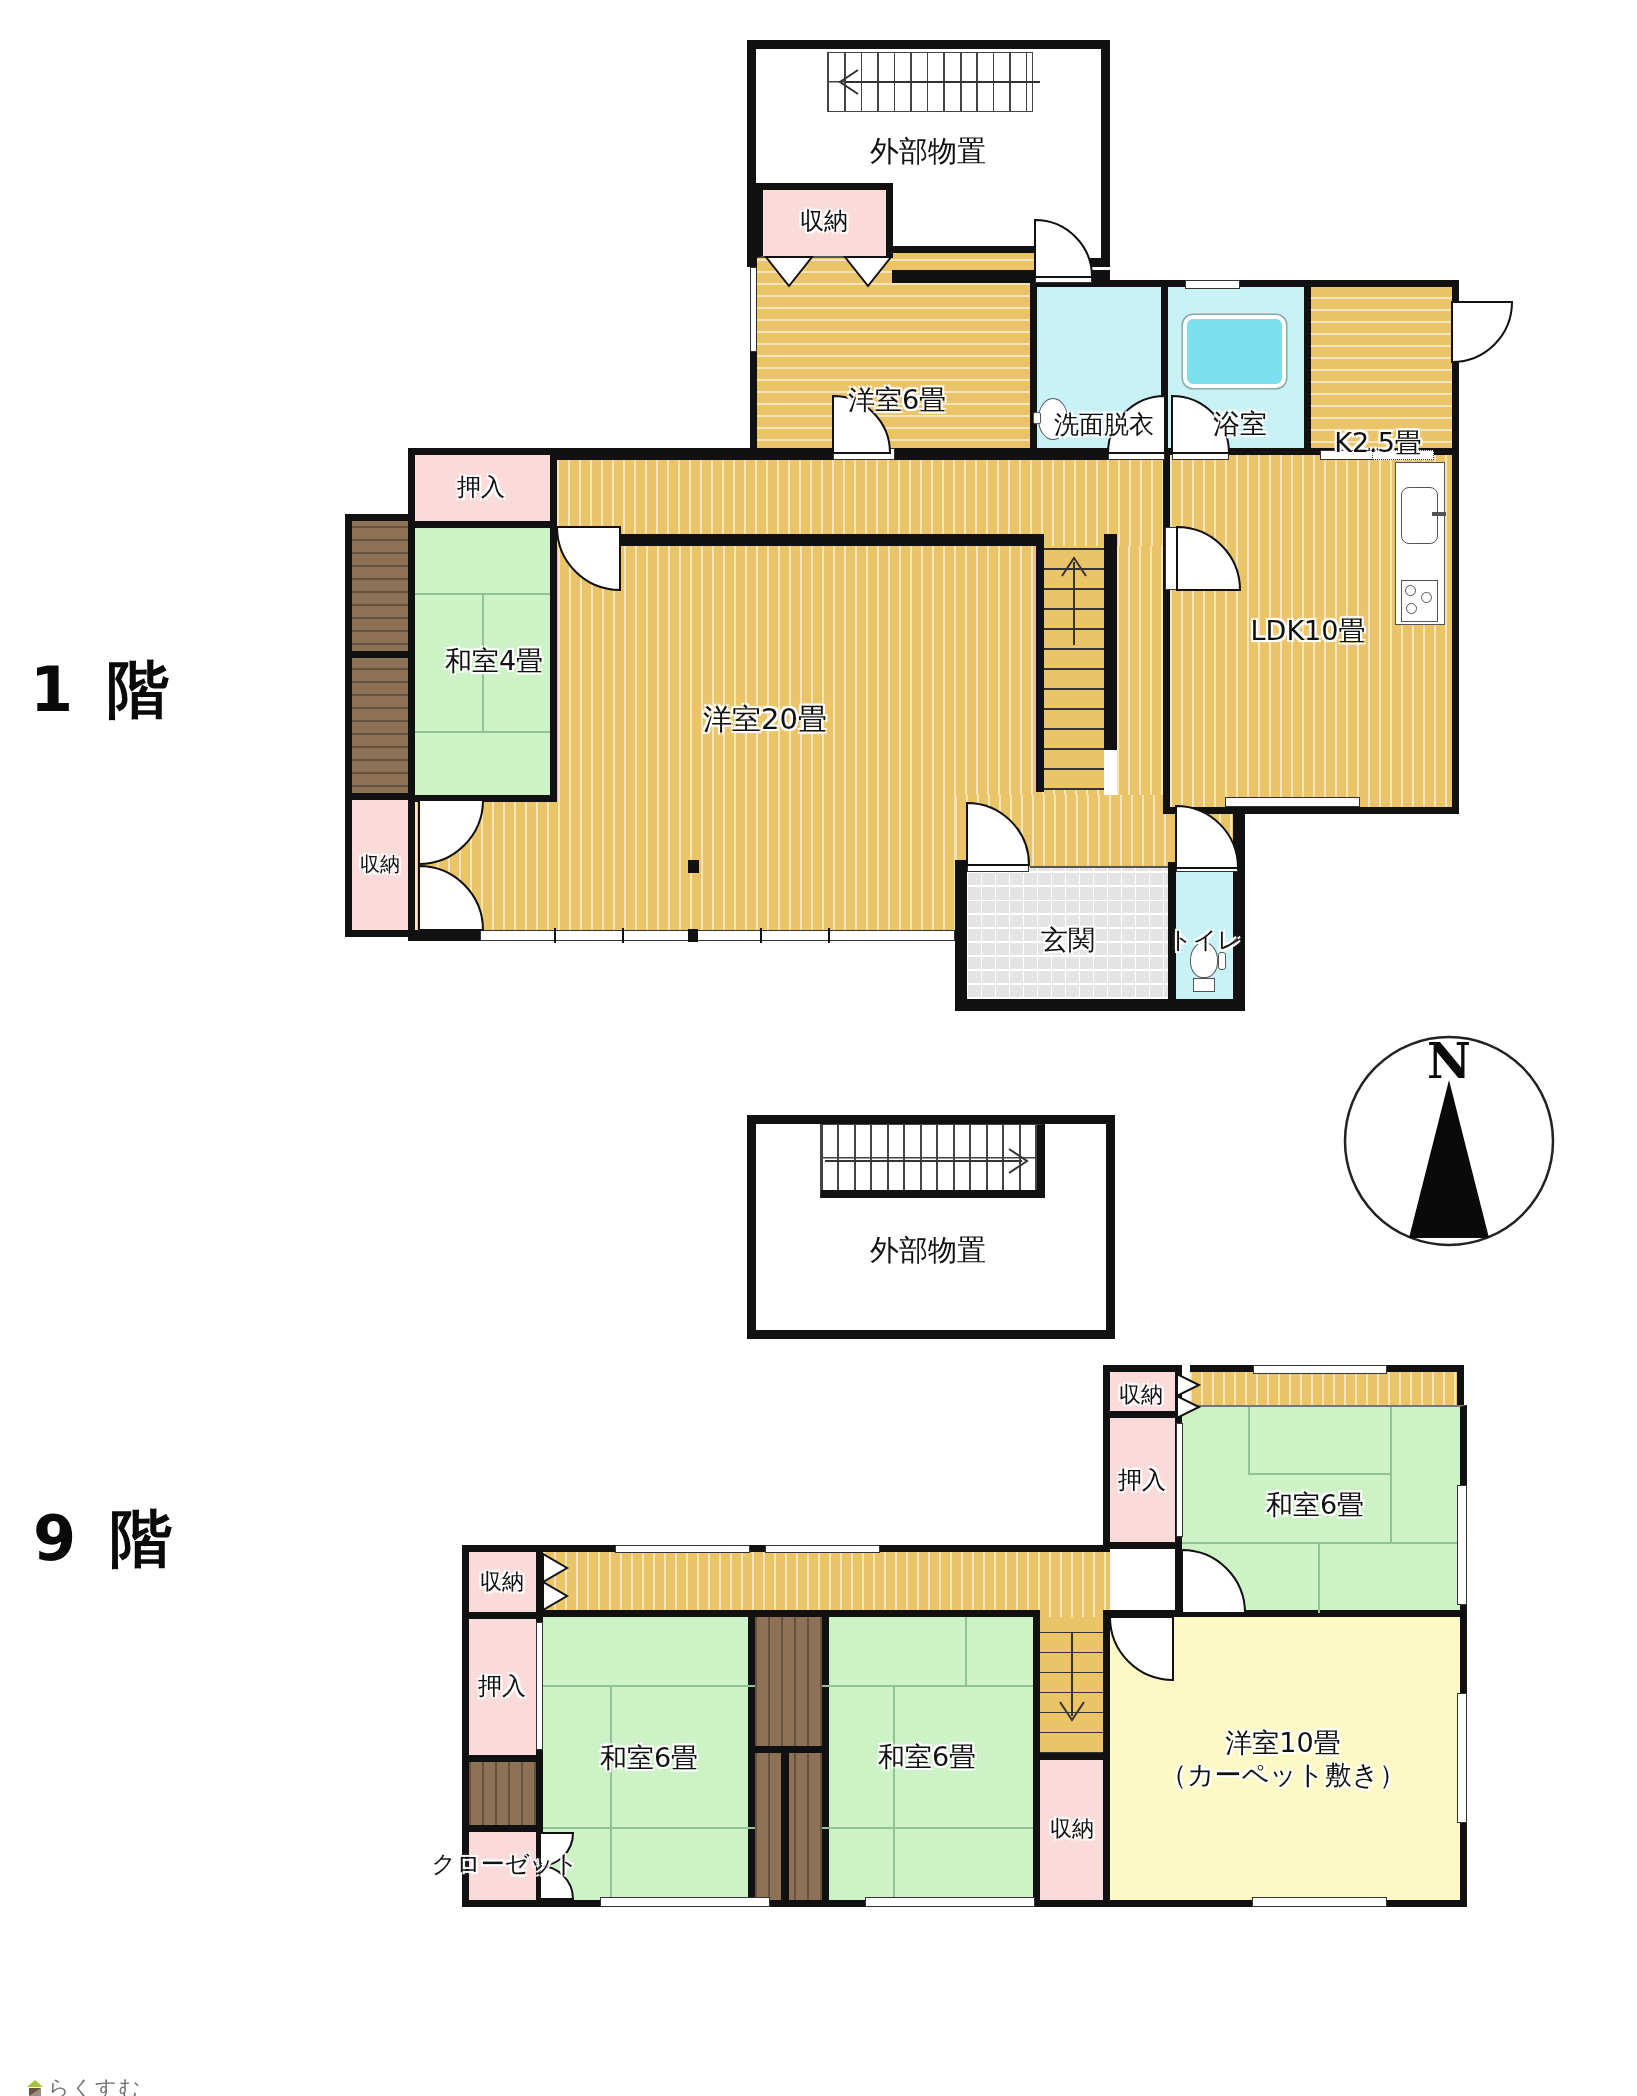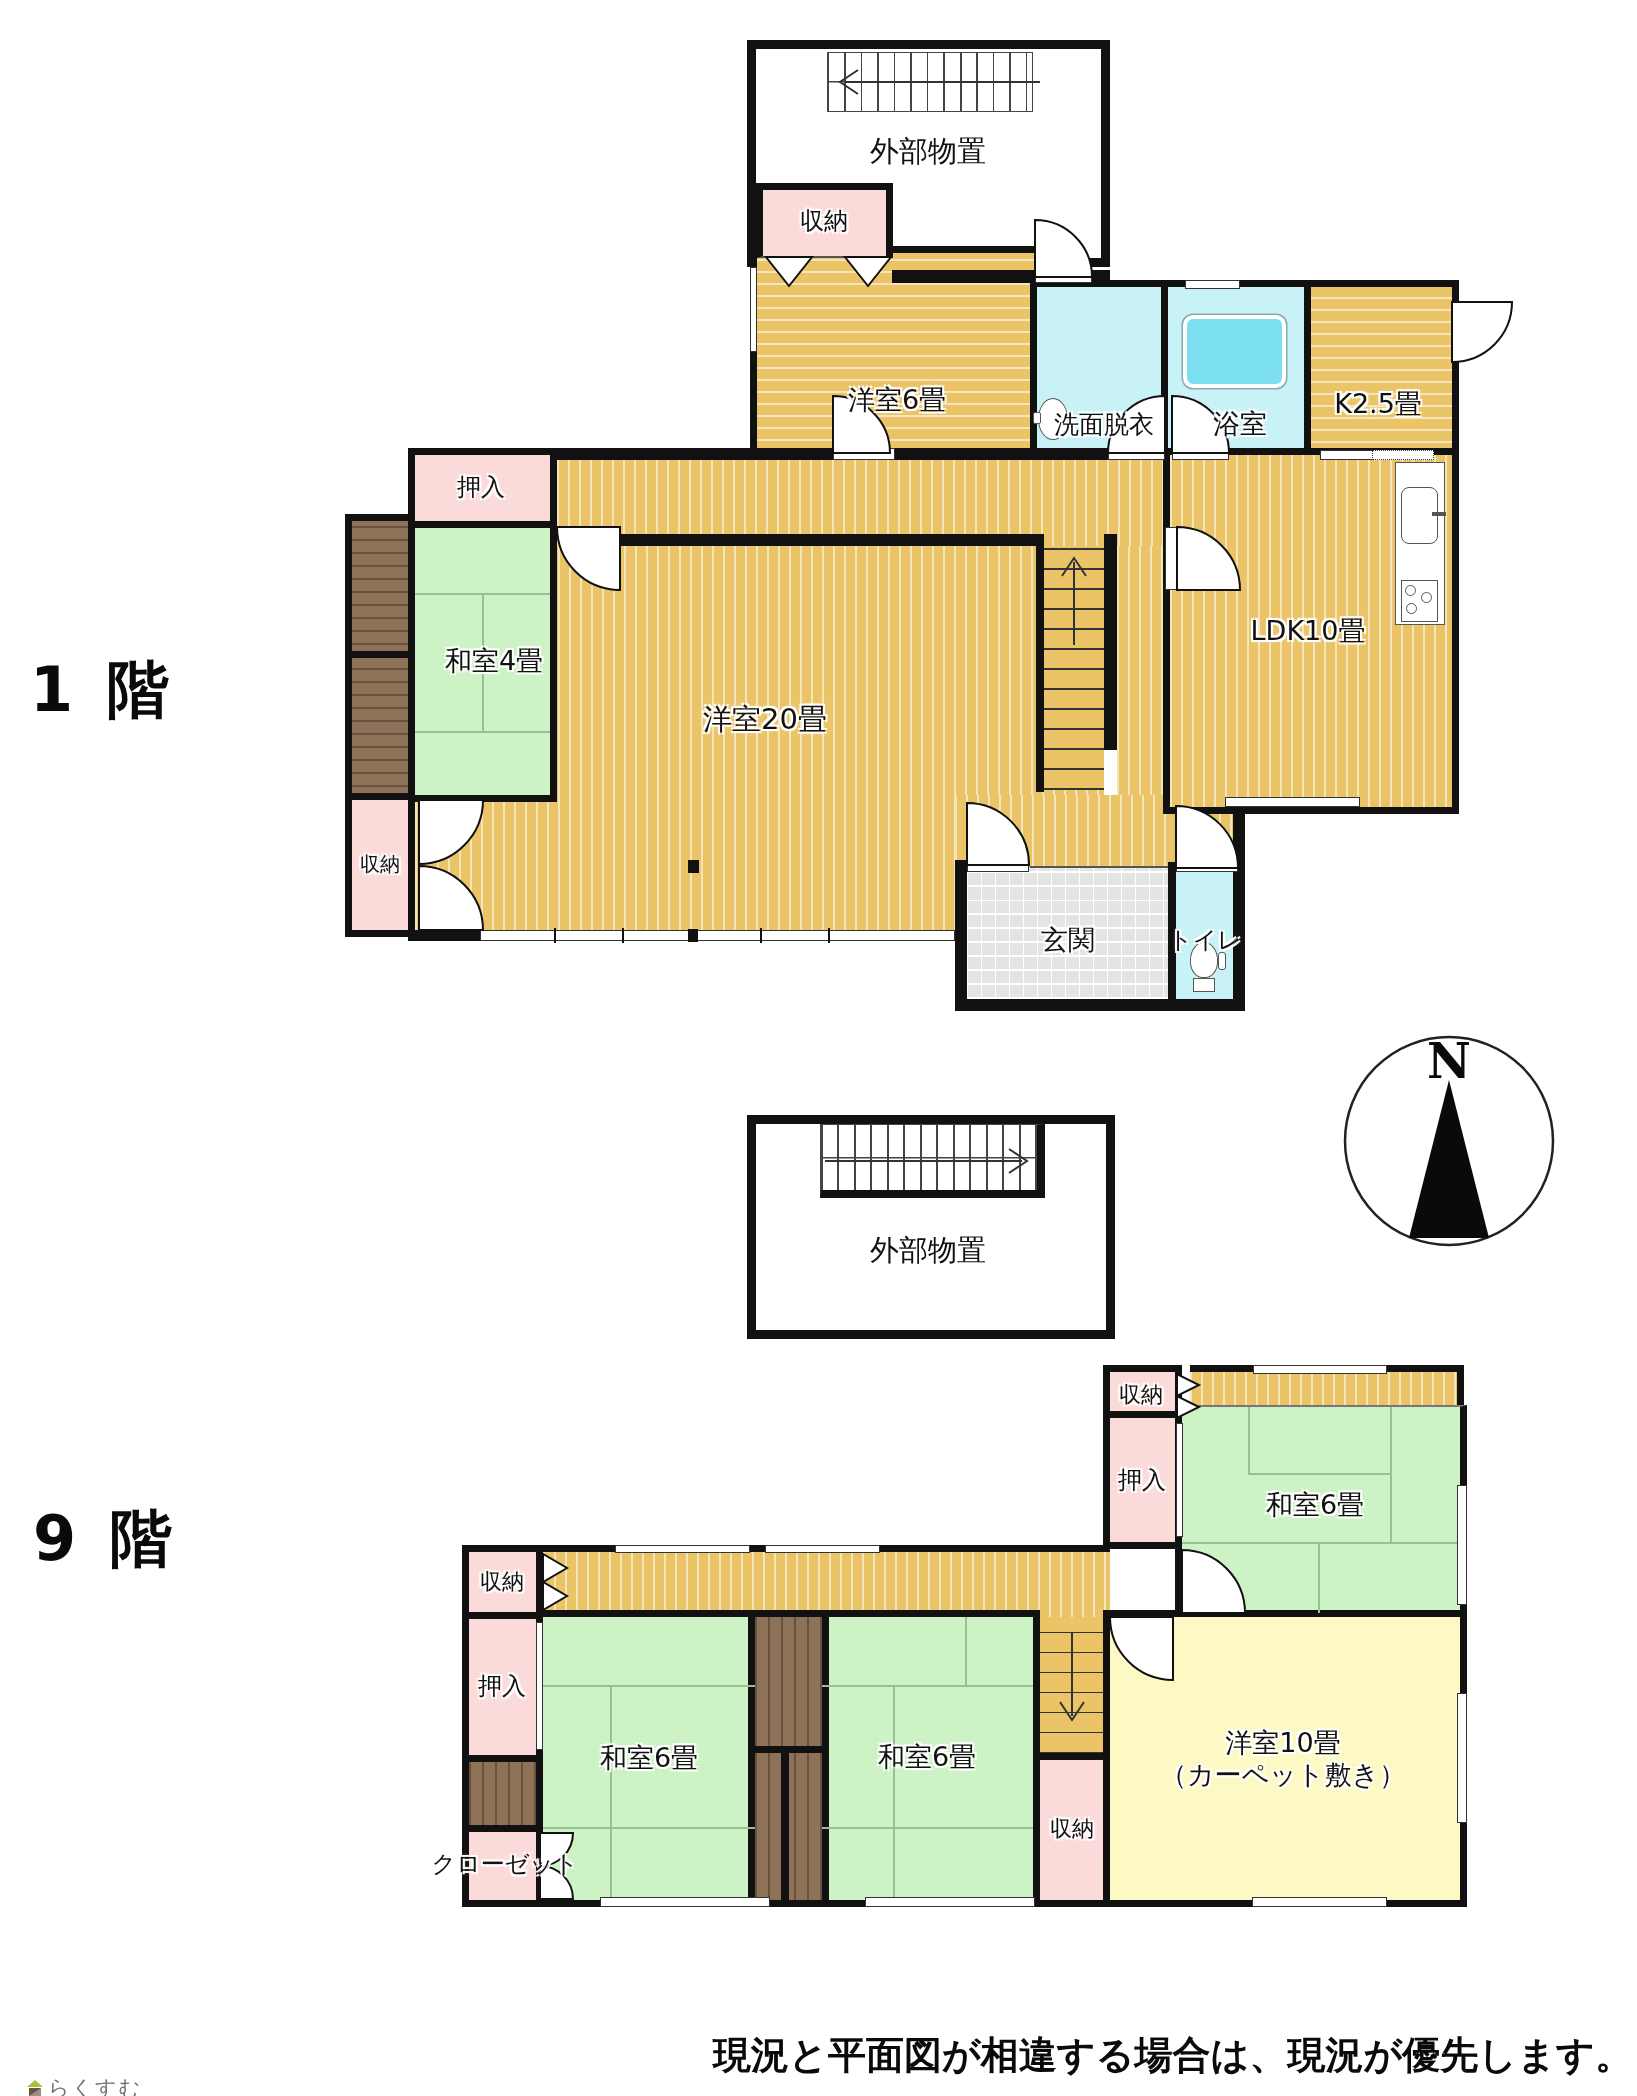--- a/index.html
+++ b/index.html
@@ -171,21 +171,21 @@
   <div class="abs win z30" style="left:865px;top:1897px;width:170px;height:10px;"></div>
   <div class="abs win z30" style="left:1252px;top:1897px;width:135px;height:10px;"></div>
   <div class="abs win z30" style="left:536px;top:1622px;width:7px;height:128px;"></div>
   <div class="abs win z30" style="left:1176px;top:1423px;width:7px;height:114px;"></div>
 
   <div class="lbl lg" style="left:928px;top:152px;">外部物置</div>
   <div class="lbl md" style="left:824px;top:221px;">収納</div>
   <div class="lbl" style="left:897px;top:400px;">洋室6畳</div>
   <div class="lbl" style="left:1104px;top:424px;font-size:25px;">洗面脱衣</div>
   <div class="lbl" style="left:1240px;top:424px;">浴室</div>
-  <div class="lbl" style="left:1378px;top:404px;">K2.5畳</div>
+  <div class="lbl" style="left:1378px;top:443px;">K2.5畳</div>
   <div class="lbl md" style="left:481px;top:487px;">押入</div>
   <div class="lbl" style="left:494px;top:661px;">和室4畳</div>
   <div class="lbl sm" style="left:380px;top:864px;font-size:20px;">収納</div>
   <div class="lbl lg" style="left:765px;top:708px;margin-top:12px;">洋室20畳</div>
   <div class="lbl" style="left:1308px;top:631px;">LDK10畳</div>
   <div class="lbl" style="left:1068px;top:940px;">玄関</div>
   <div class="lbl md" style="left:1205px;top:940px;">トイレ</div>
 
   <div class="lbl lg" style="left:928px;top:1251px;">外部物置</div>
   <div class="lbl sm" style="left:1141px;top:1395px;">収納</div>
@@ -233,21 +233,20 @@
       <path d="M1074 645 L1074 562 M1062 576 L1074 558 L1086 576"></path>
       <path d="M1072 1632 L1072 1716 M1060 1702 L1072 1720 L1084 1702"></path>
     </g>
     <g>
       <circle cx="1449" cy="1141" r="104" fill="#fff" stroke="#222" stroke-width="2.5"></circle>
       <polygon points="1449,1080 1409,1238 1489,1238" fill="#0a0a0a"></polygon>
       <text x="1449" y="1078" text-anchor="middle" font-family="DejaVu Serif, serif" font-size="48" font-weight="bold" fill="#0a0a0a">N</text>
     </g>
   </svg>
 
-  <div class="disclaimer">現況と平面図が相違する場合は、現況が優先します。</div>
   <div class="logo">
     <svg width="18" height="18" viewBox="0 0 18 18">
       <polygon points="9,1 17,8 1,8" fill="#a3c43a"></polygon>
       <rect x="3" y="9" width="12" height="8" fill="#6b5344"></rect>
       <polygon points="3,17 15,9 15,17" fill="#fff" opacity="0.35"></polygon>
     </svg>
     <span class="logo-text">らくすむ</span>
   </div>
 
 </div>

